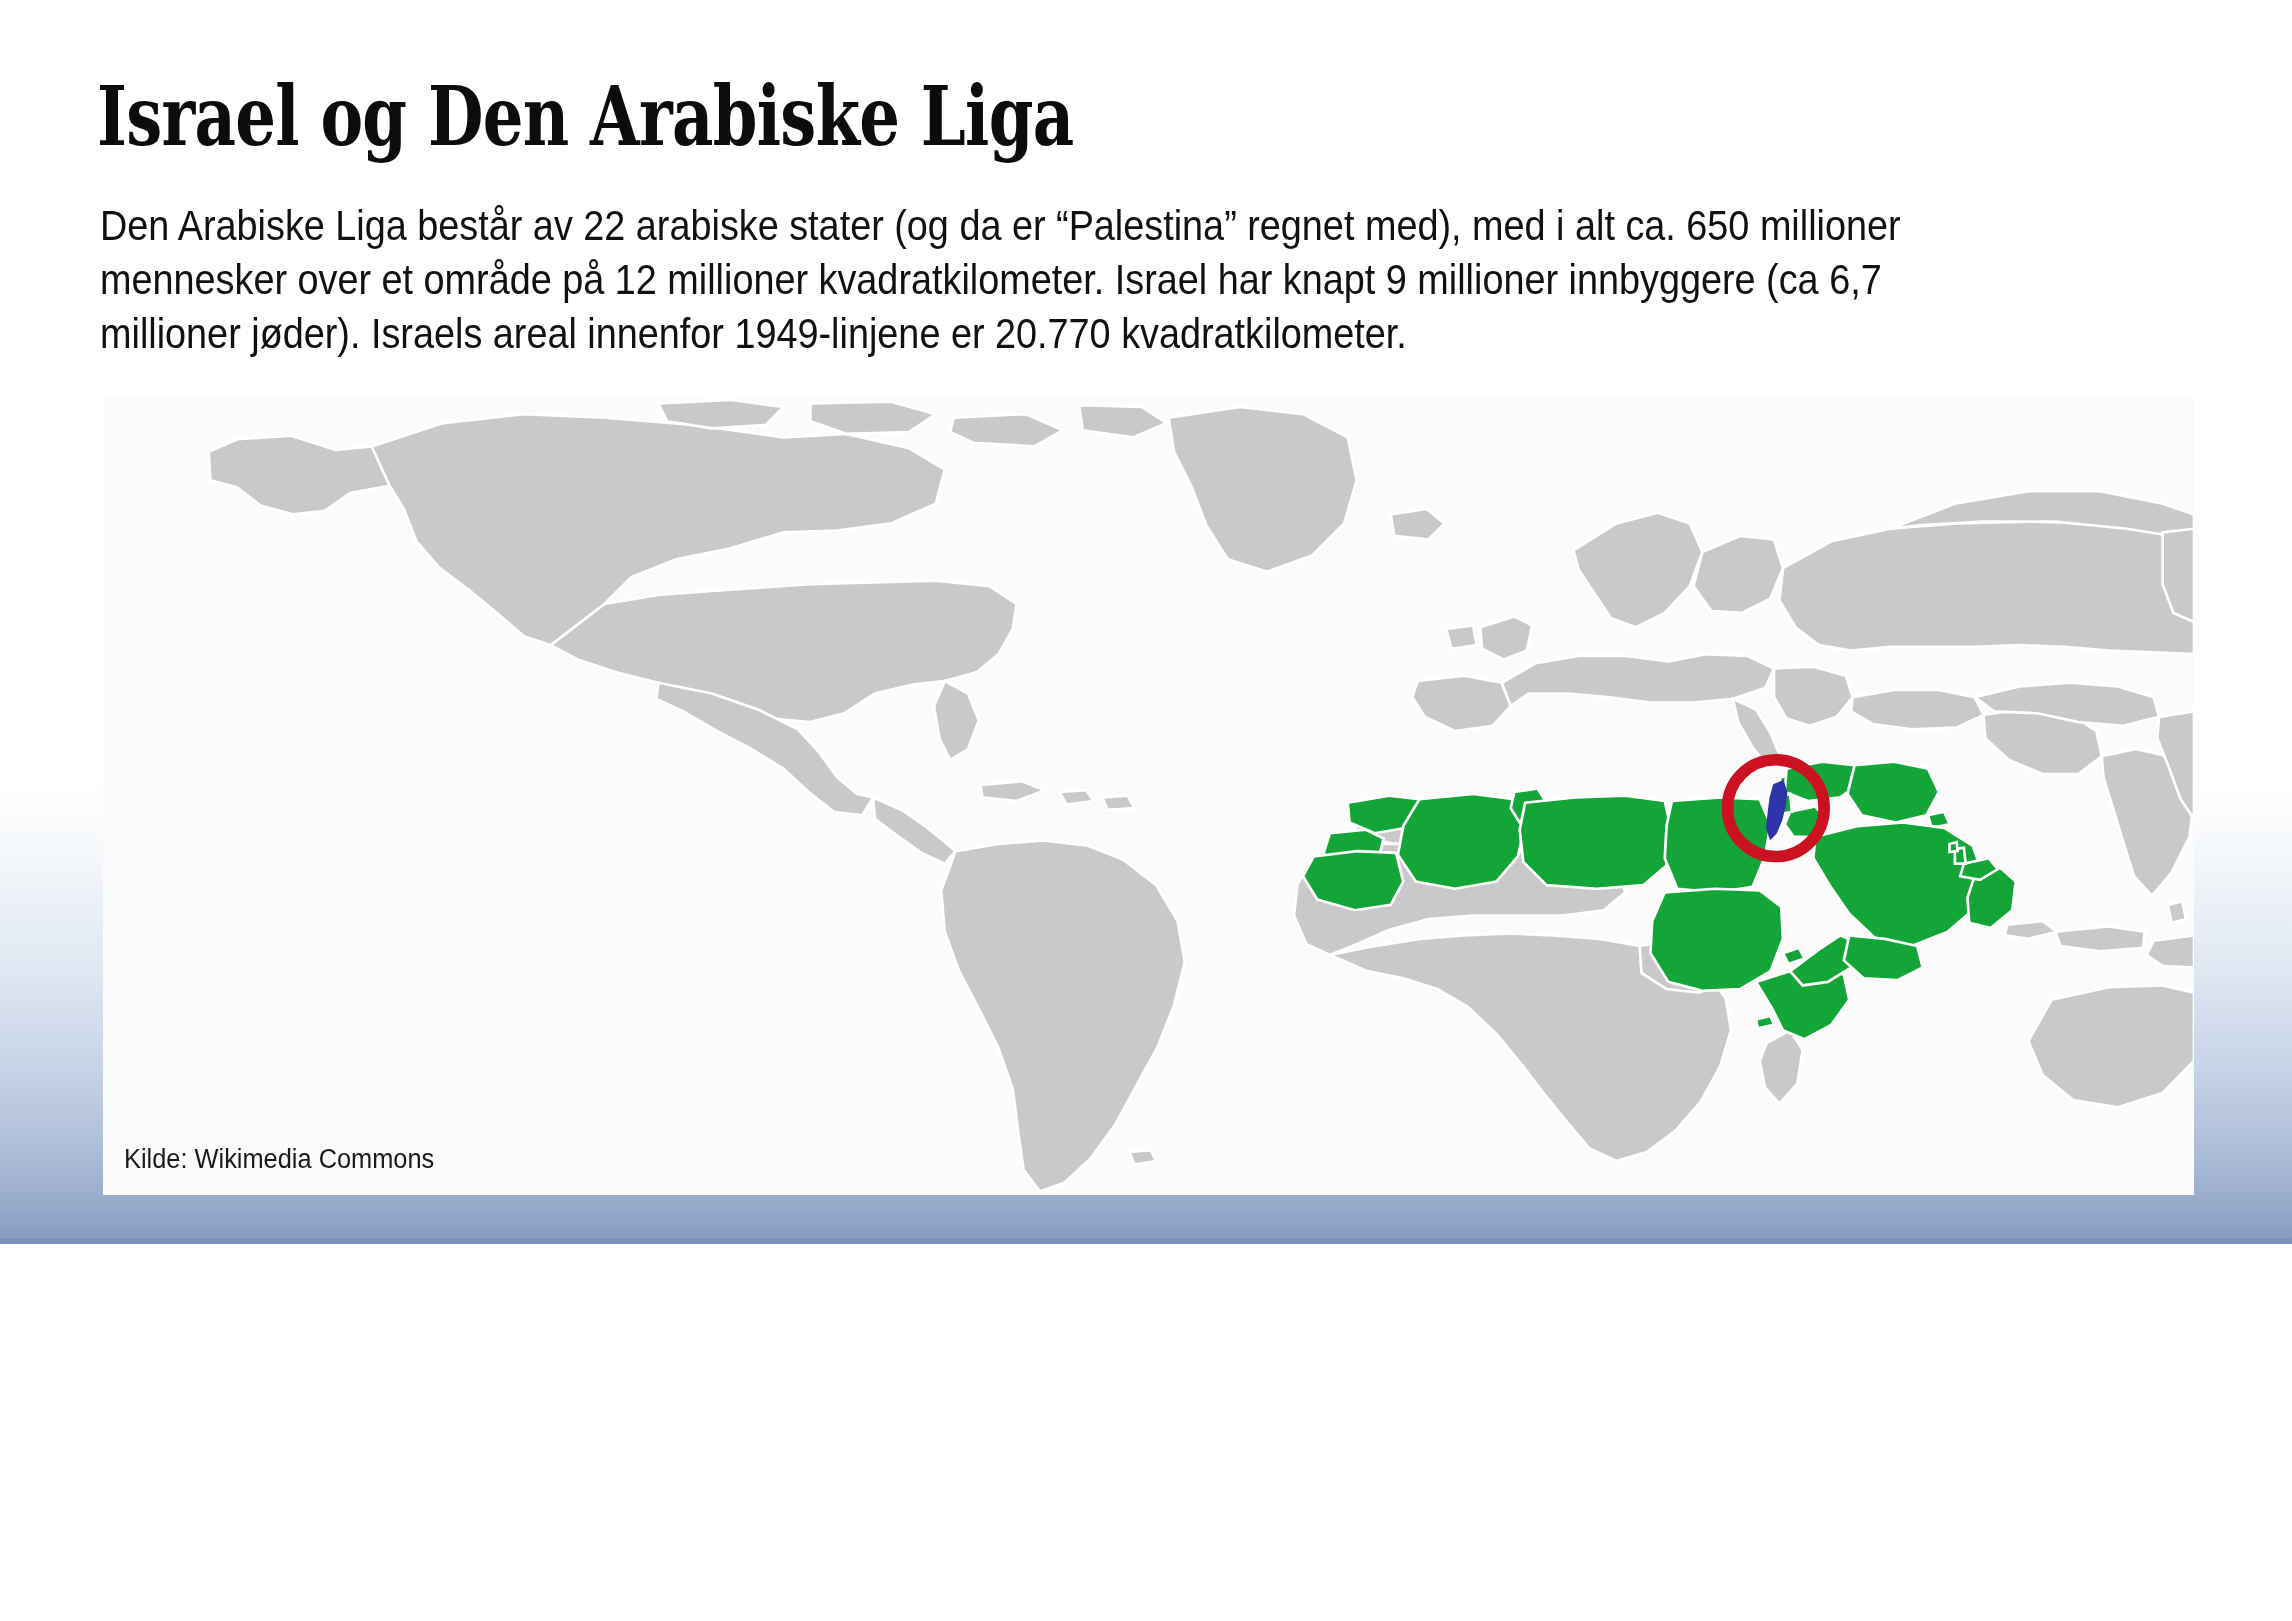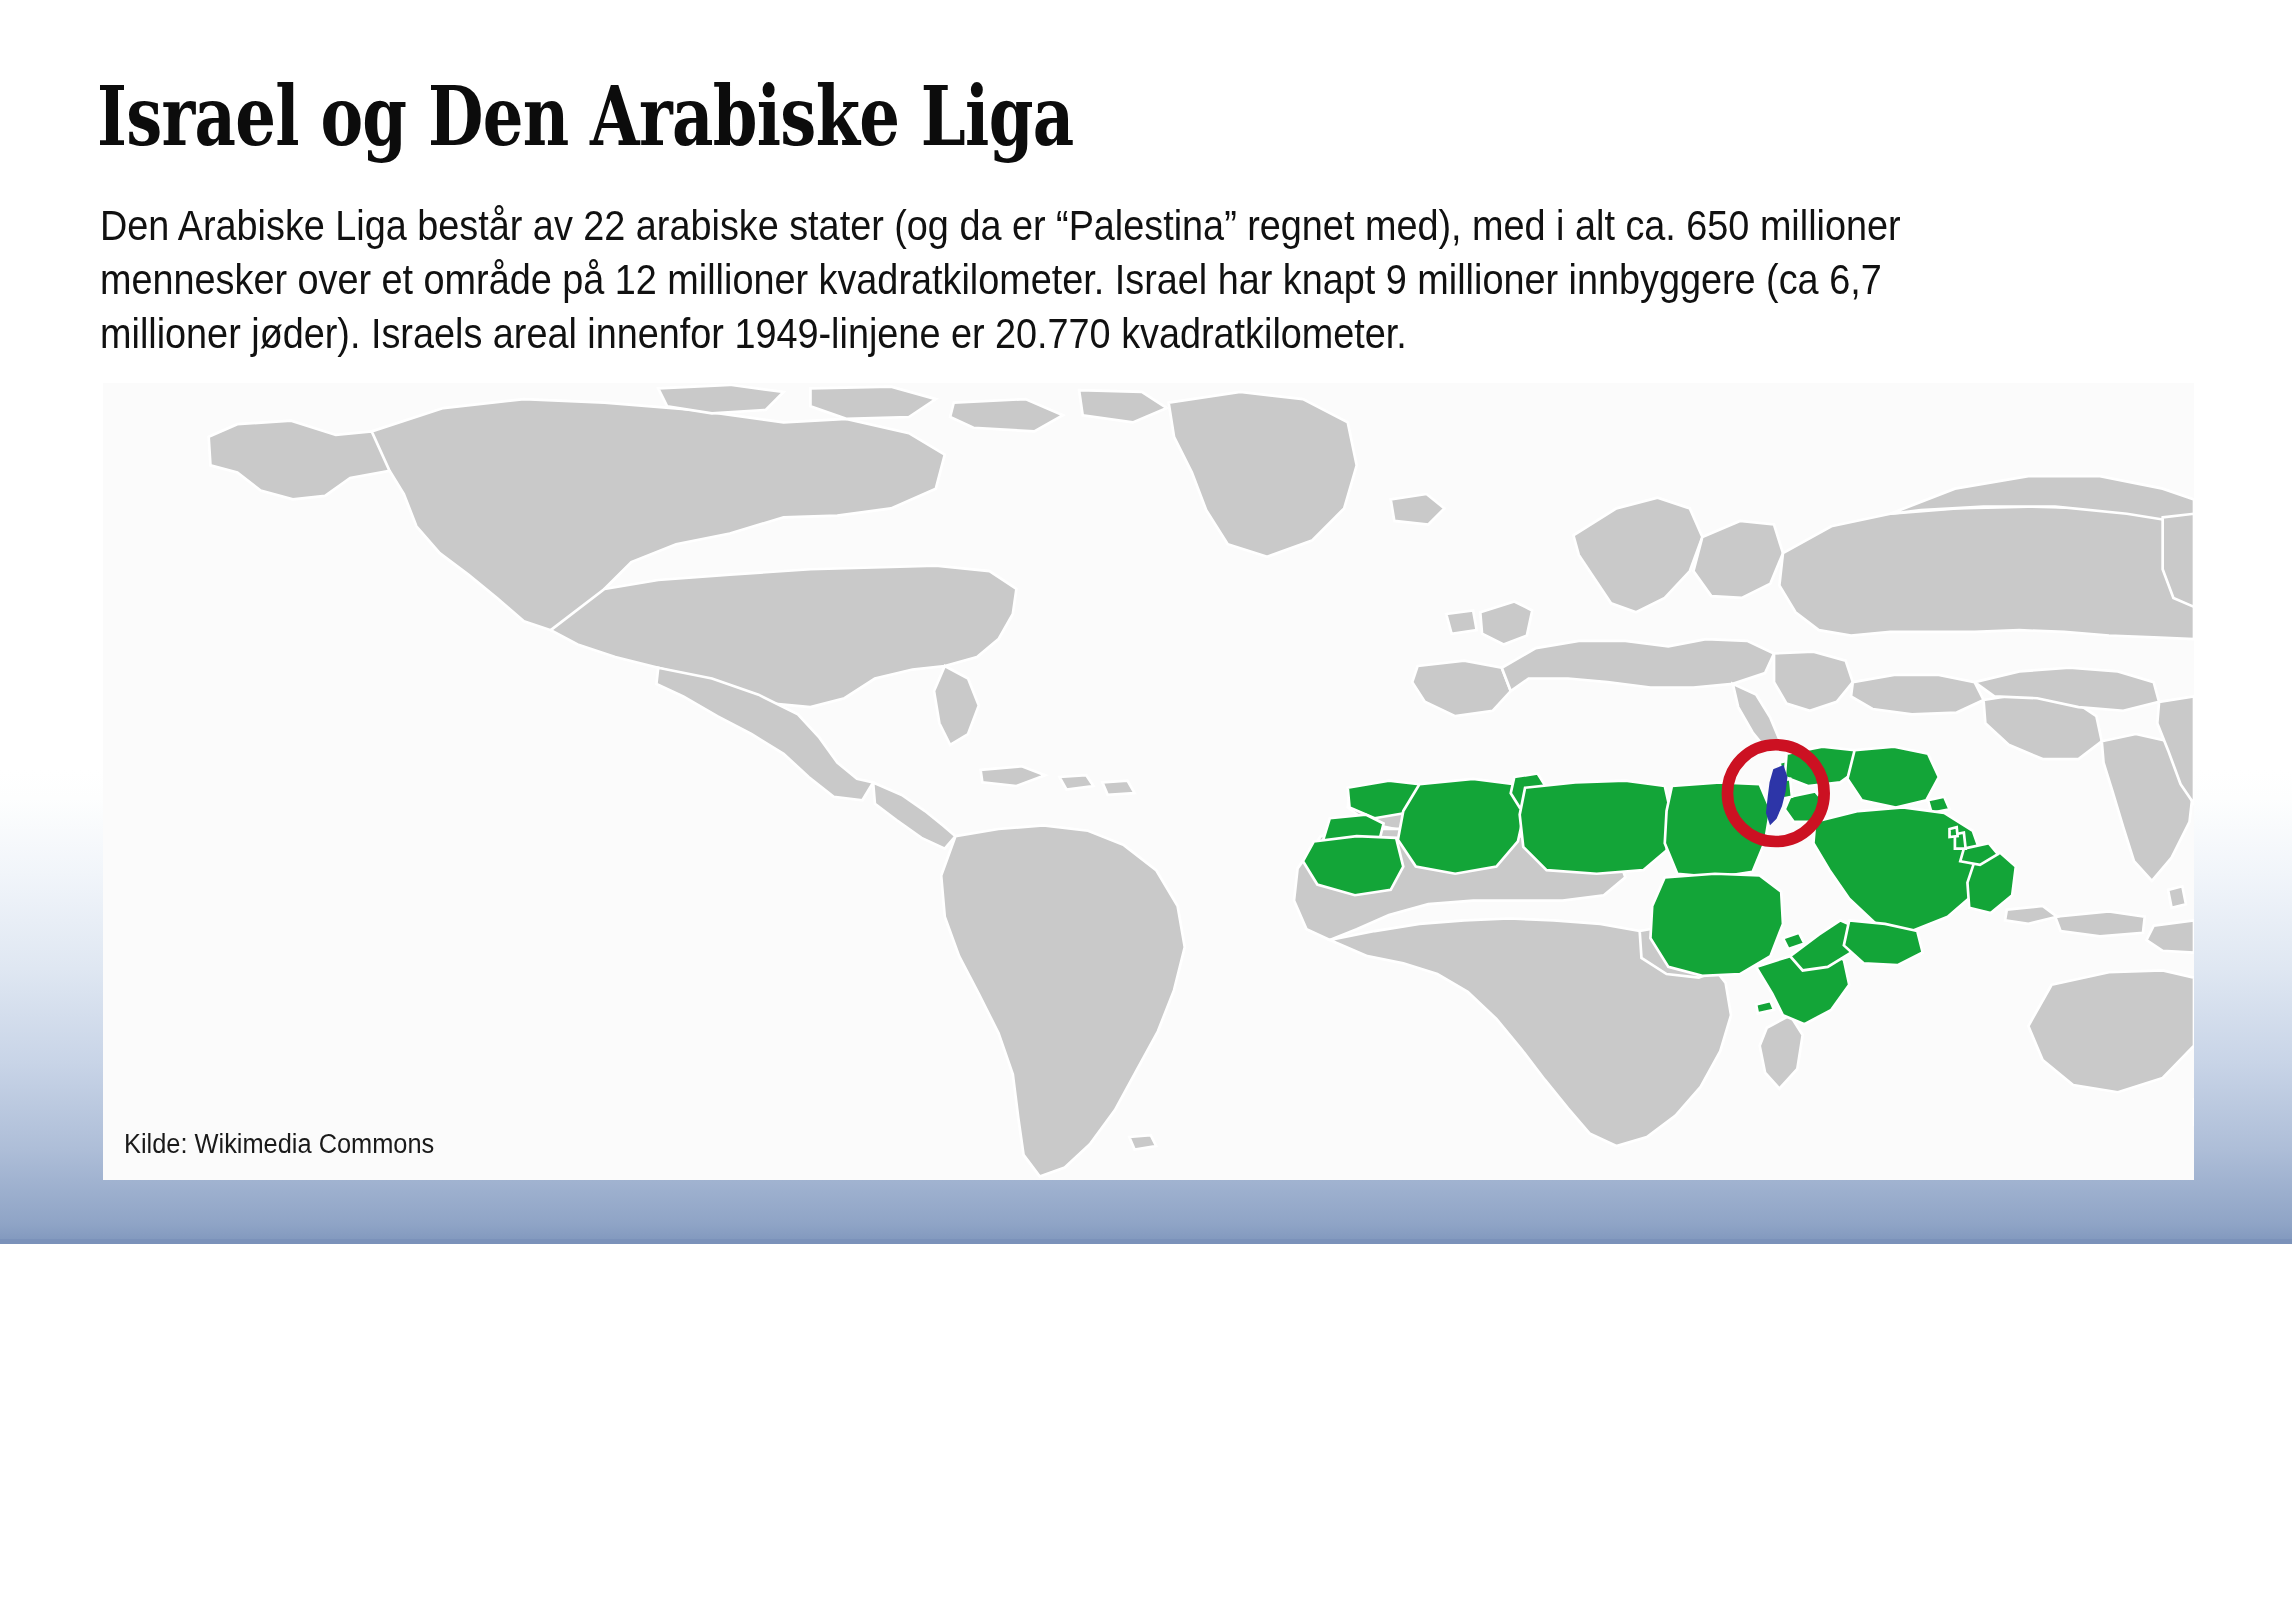--- a/index.html
+++ b/index.html
@@ -73,21 +73,21 @@
     line-height: 54px;
     transform: scaleX(0.90);
     transform-origin: left top;
     color: #111111;
   }
 
   
   #map-panel {
     position: absolute;
     left: 103px;
-    top: 383px;
+    top: 398px;
     width: 2091px;
     height: 797px;
     background: #f9a8d4;
     overflow: hidden;
   }
   #world-map-svg {
     position: absolute;
     left: 0;
     top: 0;
     width: 2091px;

